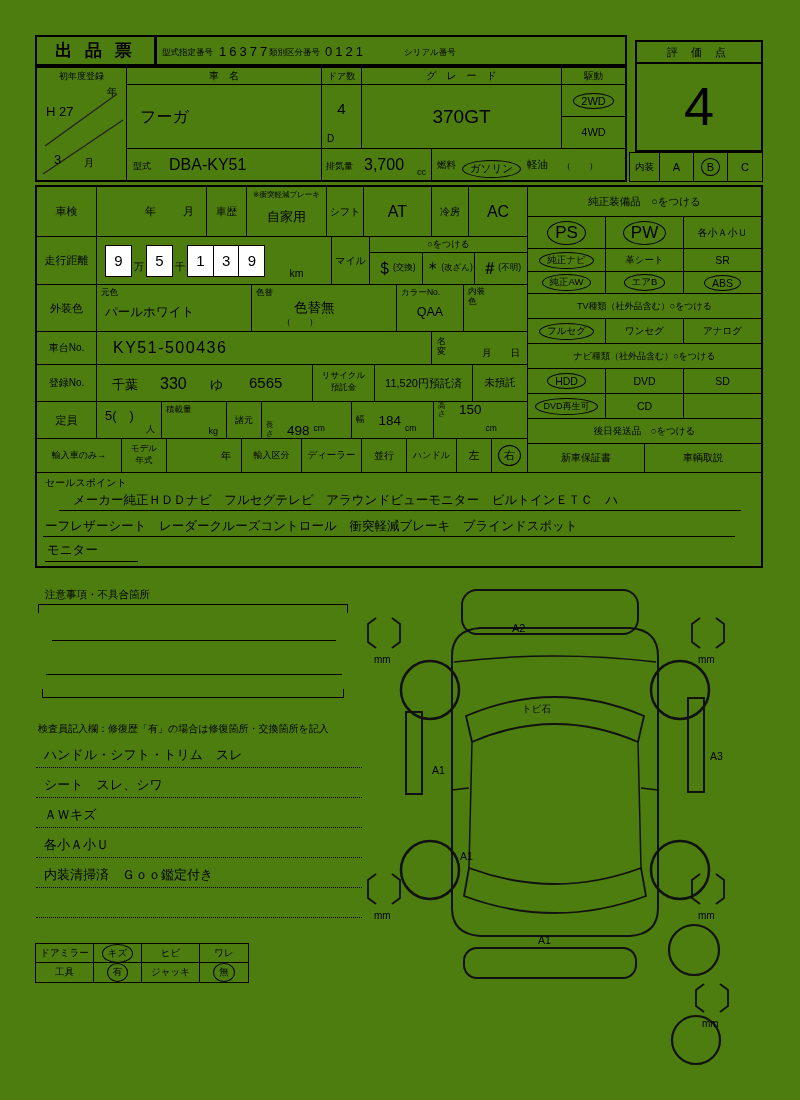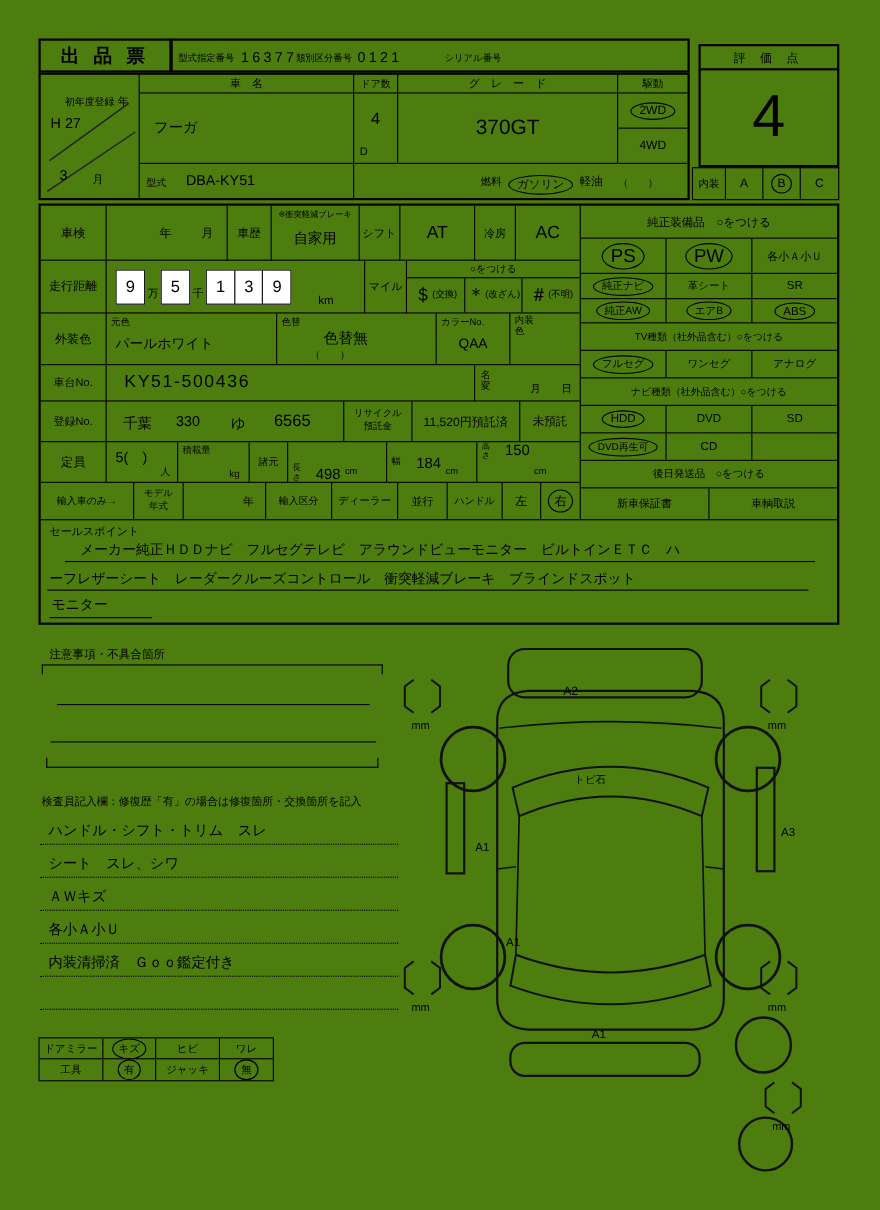--- a/index.html
+++ b/index.html
@@ -6,21 +6,21 @@
 body{font-family:"Liberation Sans","DejaVu Sans",sans-serif;background:#e8e8e8;color:#000}
 .page{position:relative;width:800px;height:1100px;background:#4d7c0f;margin:0 auto;overflow:hidden}
 .abs{position:absolute;box-sizing:border-box}
 .fc{display:flex;align-items:center;justify-content:center}
 .br{border-right:1.4px solid #000}
 .bb{border-bottom:1.4px solid #000}
 .bl{border-left:1.4px solid #000}
 .bt{border-top:1.4px solid #000}
 .f7{font-size:7.5px}.f8{font-size:8.5px}.f9{font-size:9px}.f95{font-size:9.5px}
 .f10{font-size:10px}.f105{font-size:10.5px}.f11{font-size:11px}.f12{font-size:17px}
-.f125{font-size:12.5px}.f13{font-size:13px}.f14{font-size:13px}.f15{font-size:15px}
+.f125{font-size:12.5px}.f13{font-size:13px}.f14{font-size:16px}.f15{font-size:15px}
 .f16{font-size:16px}.f19{font-size:19px}
 .circ{position:relative;display:inline-block}
 .circ::after{content:"";position:absolute;left:-8px;right:-8px;top:-2px;bottom:-2px;border:1.5px solid #000;border-radius:50%;pointer-events:none}
 .circ1::after{left:-6px;right:-6px;top:-3px;bottom:-3px}
 .vstack{line-height:1.12;word-break:break-all}
 .dotline{border-bottom:1.6px dotted #000}
 .dbox{width:27px;height:32px;border:1.3px solid #000;display:inline-flex;align-items:center;justify-content:center;font-size:15px;background:#fff;flex:none}
 .munit{margin:12px 2px 0 2px;flex:none}
 .mlneg{margin-left:-1.3px}
 .rrow{display:flex;width:100%}
@@ -58,21 +58,21 @@
     <div class="fc f11" style="flex:1">C</div>
   </div>
 
   <div class="abs" style="left:35px;top:66px;width:592px;height:116px;border:2px solid #000">
 
     <div class="abs br" style="left:0;top:0;width:90px;height:112px">
       <svg class="abs" style="left:0;top:0" width="90" height="112" viewBox="0 0 90 112">
         <line x1="8" y1="78" x2="80" y2="26" stroke="#222" stroke-width="1.3"></line>
         <line x1="6" y1="106" x2="86" y2="52" stroke="#222" stroke-width="1.3"></line>
       </svg>
-      <div class="f9" style="text-align:center;padding-top:18px;position:relative">初年度登録</div>
+      <div class="f9" style="text-align:center;padding-top:2px;position:relative">初年度登録</div>
       <span class="abs f10" style="right:9px;top:17px">年</span>
       <span class="abs f13" style="left:9px;top:36px">H 27</span>
       <span class="abs f13" style="left:17px;bottom:13px">3</span>
       <span class="abs f10" style="left:47px;bottom:10px">月</span>
     </div>
 
     <div class="abs fc f10 br bb" style="left:90px;top:0;width:195px;height:17px">車　名</div>
     <div class="abs fc f9 br bb" style="left:285px;top:0;width:40px;height:17px">ドア数</div>
     <div class="abs fc f10 br bb" style="left:325px;top:0;width:200px;height:17px">グ　レ　ー　ド</div>
     <div class="abs fc f95 bb" style="left:525px;top:0;width:63px;height:17px">駆動</div>
@@ -89,20 +89,25 @@
       <div class="fc f11" style="height:32px;border-bottom:1.2px solid #000">
           <span class="circ">2WD</span>
         </div>
       <div class="fc f11" style="height:30px">4WD</div>
     </div>
 
     <div class="abs bt" style="left:90px;top:80px;width:498px;height:32px">
       <div class="abs br" style="left:0;top:0;width:195px;height:32px">
         <span class="abs f9" style="left:6px;top:11px">型式</span>
         <span class="abs f14" style="left:42px;top:7px">DBA-KY51</span>
+      </div>
+      <div class="abs br" style="left:195px;top:0;width:110px;height:32px">
+        <span class="abs f9" style="left:4px;top:11px">排気量</span>
+        <span class="abs f14" style="left:42px;top:7px">3,700</span>
+        <span class="abs f9" style="right:5px;bottom:4px">cc</span>
       </div>
       <div class="abs" style="left:305px;top:0;width:193px;height:32px">
         <span class="abs f95" style="left:5px;top:10px">燃料</span>
         <span class="abs f105 circ" style="left:38px;top:9px">ガソリン</span>
         <span class="abs f105" style="left:95px;top:9px">軽油</span>
         <span class="abs f9" style="left:130px;top:11px">（　　）</span>
       </div>
     </div>
   </div>
 

